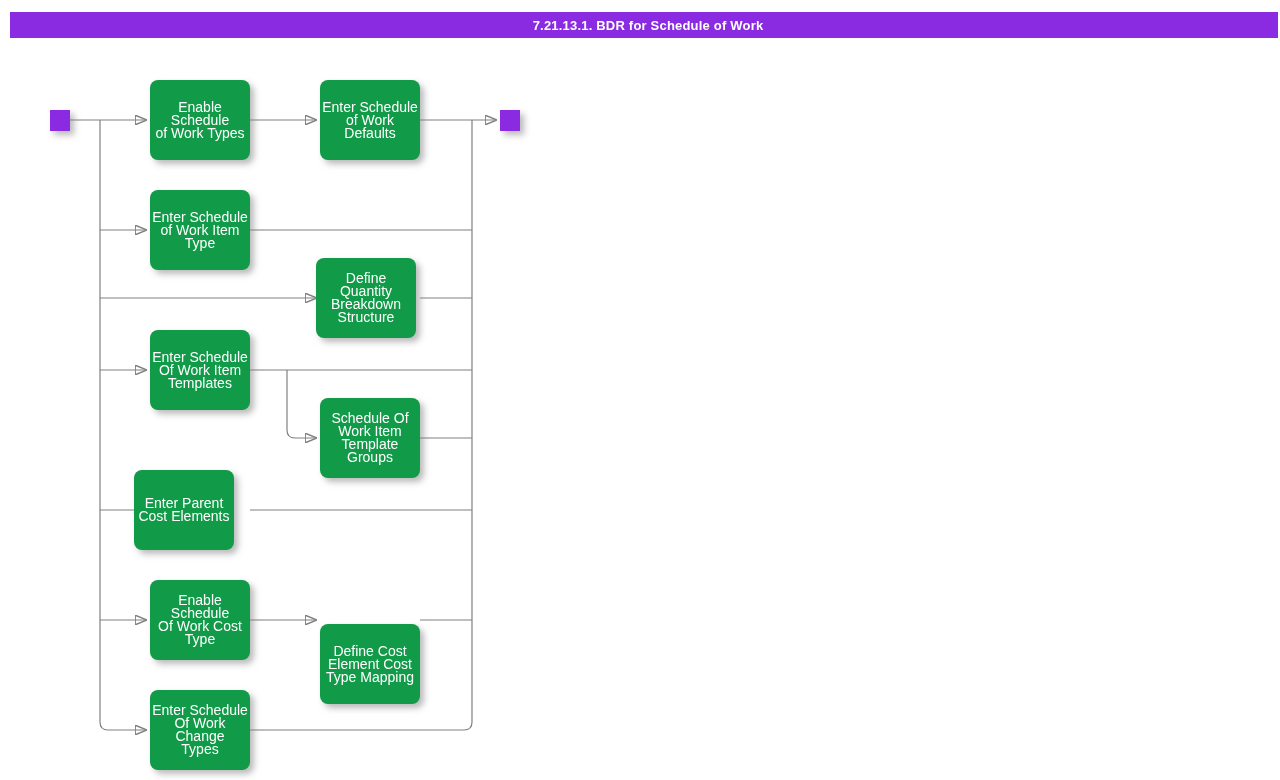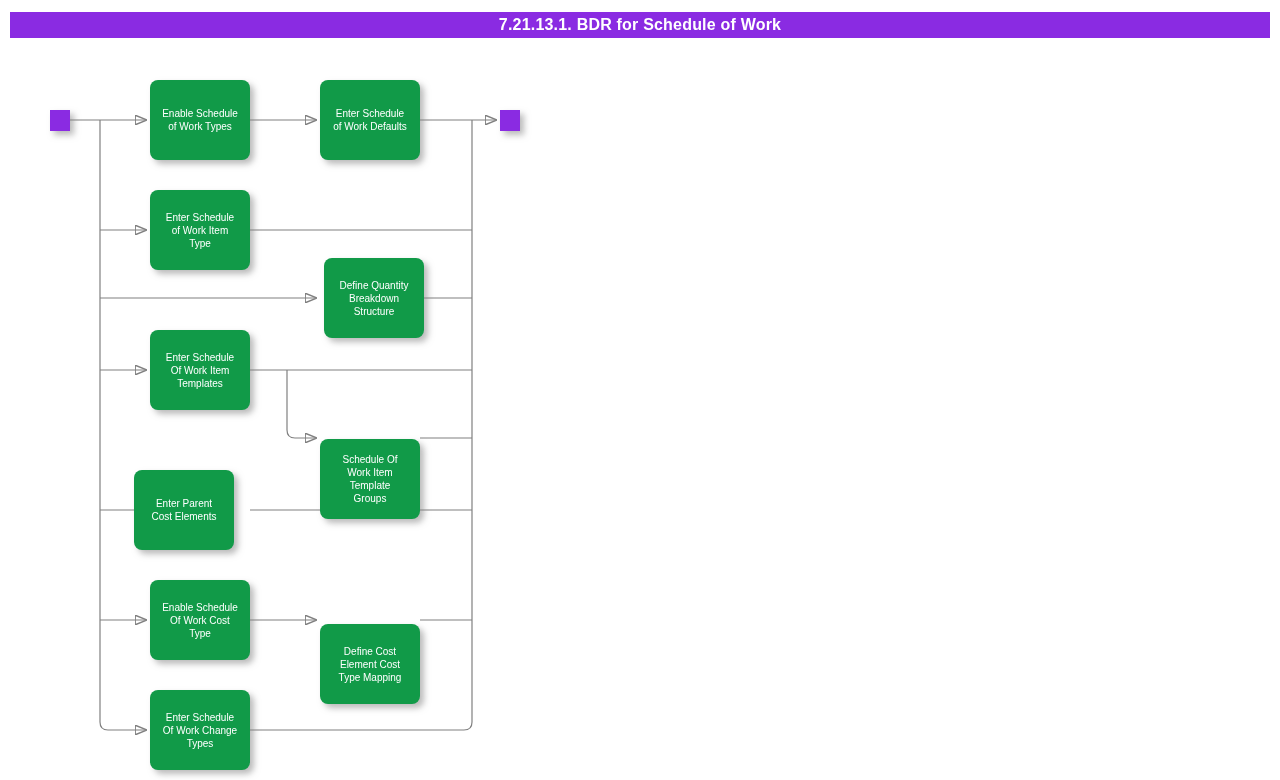--- a/index.html
+++ b/index.html
@@ -17,26 +17,27 @@
   }
   
   .title-bar {
     position: absolute;
     left: 10px;
     top: 12px;
     width: 1260px;
     height: 26px;
     background: #8a2be2;
     color: #ffffff;
-    font-size: 16px;
+    font-size: 13px;
     font-weight: bold;
     display: flex;
     align-items: center;
     justify-content: center;
     letter-spacing: 0.2px;
+    padding-left: 8px;
   }
   
   #connectors {
     position: absolute;
     left: 0;
     top: 0;
     width: 1280px;
     height: 780px;
   }
   #connectors path {
@@ -45,21 +46,21 @@
     fill: none;
   }
   
   .node {
     position: absolute;
     width: 100px;
     height: 80px;
     background: #119a48;
     border-radius: 8px;
     color: #ffffff;
-    font-size: 10px;
+    font-size: 14px;
     line-height: 13px;
     display: flex;
     align-items: center;
     justify-content: center;
     text-align: center;
     white-space: pre-line;
     box-shadow: 4px 4px 6px rgba(130,130,130,0.55);
     padding: 2px;
     box-sizing: border-box;
   }
@@ -68,23 +69,23 @@
     position: absolute;
     width: 20px;
     height: 21px;
     background: #8a2be2;
     box-shadow: 4px 4px 6px rgba(130,130,130,0.55);
   }
   
   #n0 { left: 150px; top: 80px;  }
   #n1 { left: 320px; top: 80px;  }
   #n2 { left: 150px; top: 190px; }
-  #n3 { left: 324px; top: 258px; }
+  #n3 { left: 316px; top: 258px; }
   #n4 { left: 150px; top: 330px; }
-  #n5 { left: 320px; top: 398px; margin-top: 41px; }
+  #n5 { left: 320px; top: 398px; }
   #n6 { left: 134px; top: 470px; }
   #n7 { left: 150px; top: 580px; }
   #n8 { left: 320px; top: 580px; margin-top: 44px; }
   #n9 { left: 150px; top: 690px; }
   #start-node { left: 50px;  top: 110px; }
   #end-node   { left: 500px; top: 110px; }
 </style>
 </head>
 <body>
 

